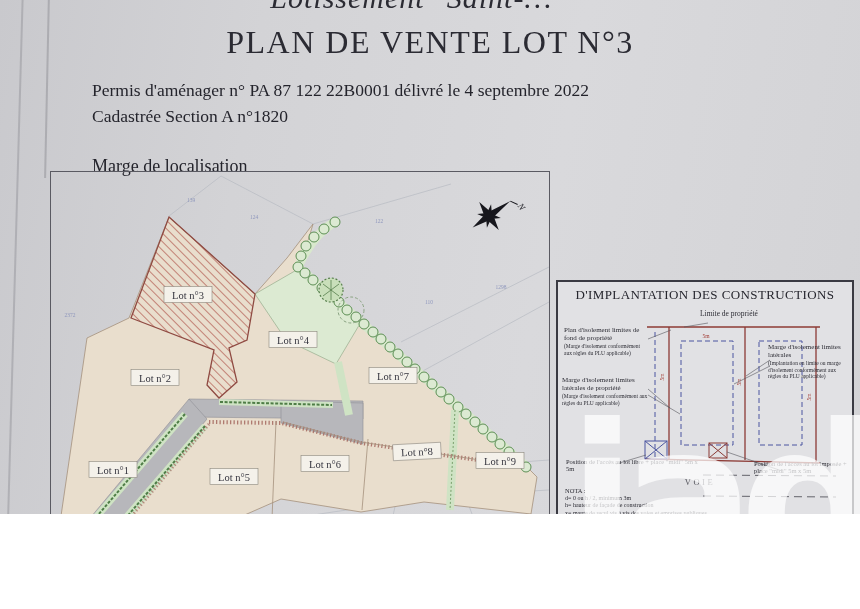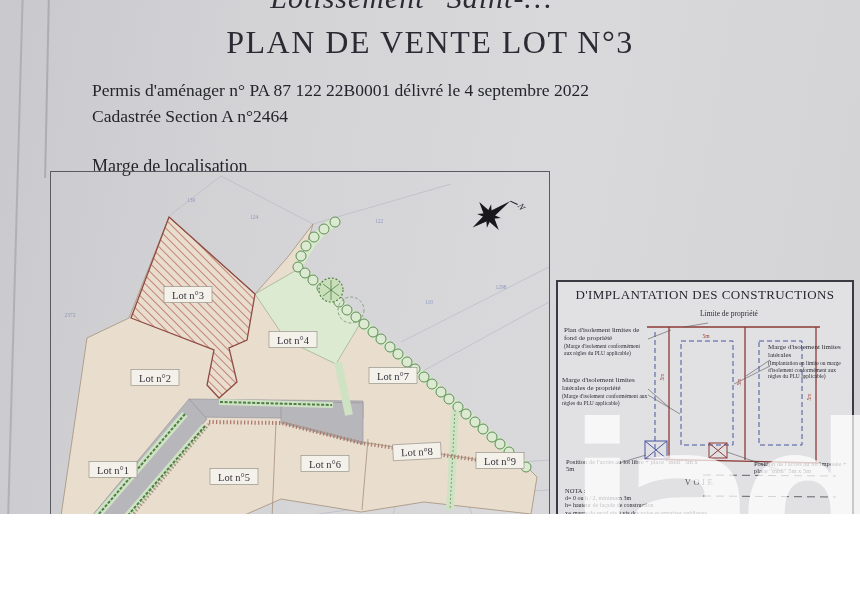--- a/index.html
+++ b/index.html
@@ -59,21 +59,21 @@
 
   <div id="edge1" class="edge-line"></div>
   <div id="edge2" class="edge-line"></div>
 
   <div id="top-clip">
     <span class="inner">Lotissement "Saint-…"</span>
   </div>
 
   <div id="title">PLAN DE VENTE LOT N°3</div>
   <div id="permit" class="info-line">Permis d'aménager n° PA 87 122 22B0001 délivré le 4 septembre 2022</div>
-  <div id="cadastre" class="info-line">Cadastrée Section A n°2464</div>
+  <div id="cadastre" class="info-line">Cadastrée Section A n°1820</div>
   <div id="map-caption" class="info-line">Marge de localisation</div>
 
   <div id="map-frame">
     <svg width="498" height="431" viewBox="0 0 498 431">
       <defs>
         <pattern id="hatch3" patternUnits="userSpaceOnUse" width="6" height="6" patternTransform="rotate(45)">
           <line x1="0" y1="0" x2="6" y2="0" stroke="#b25a50" stroke-width="1.4"></line>
         </pattern>
       </defs>
 

